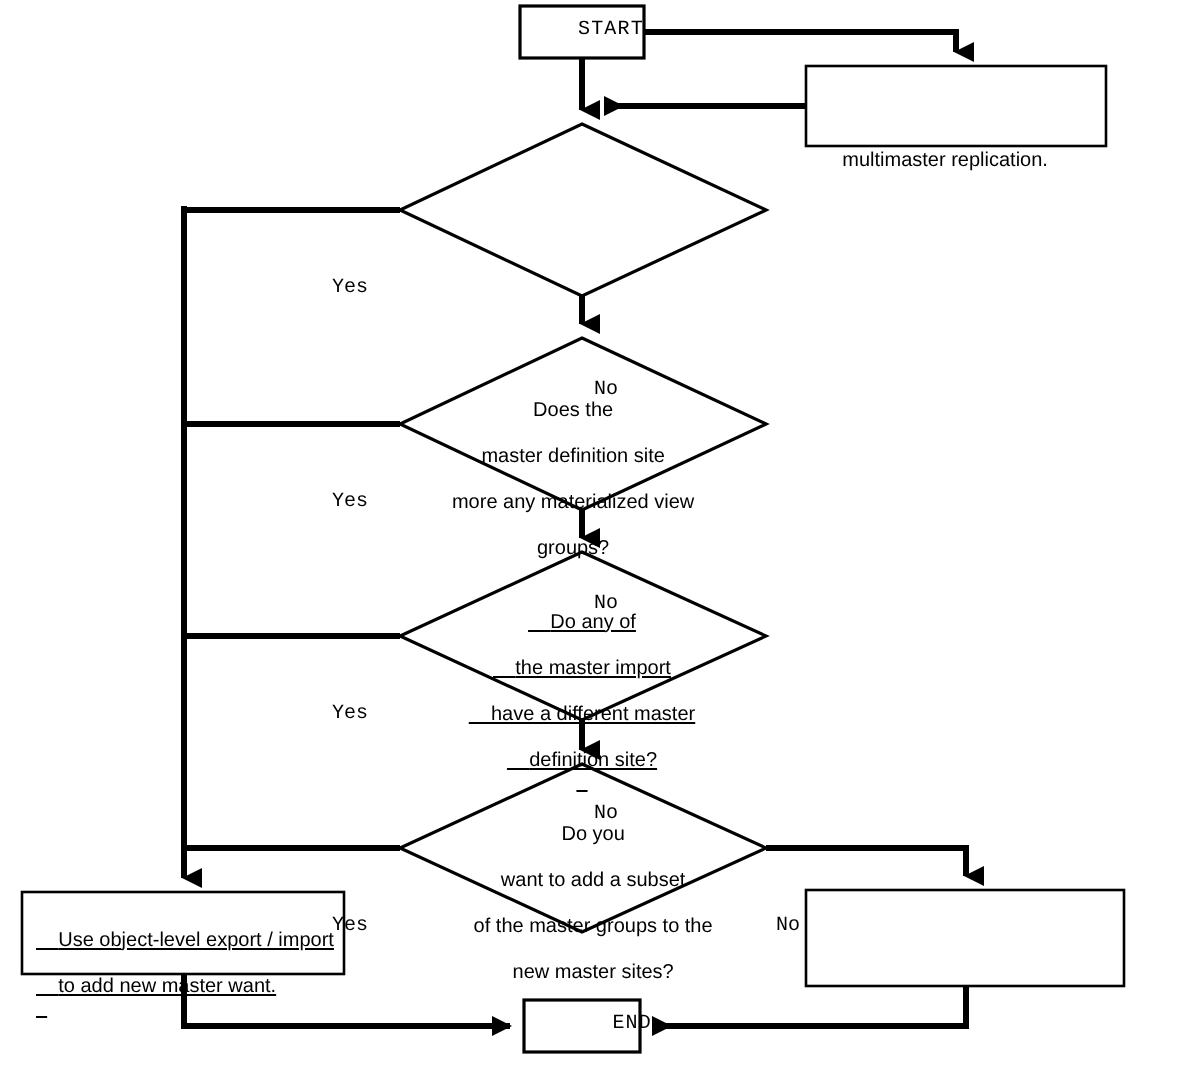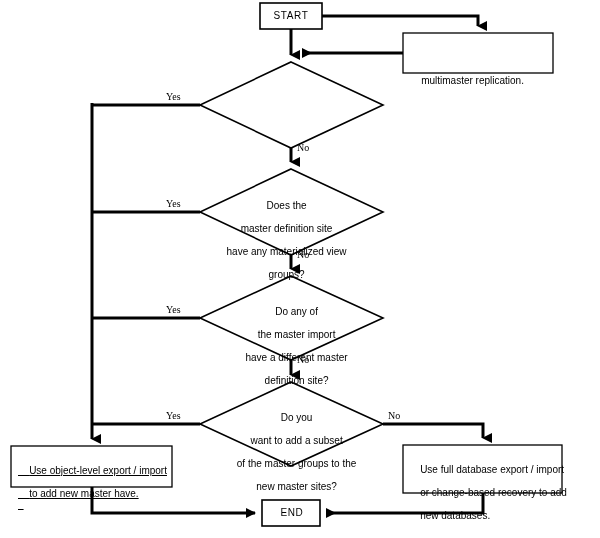--- a/index.html
+++ b/index.html
@@ -24,35 +24,37 @@
   }
   .node-text {
     position: absolute;
     font-family: "Liberation Sans", sans-serif;
     font-size: 10px;
     line-height: 11.5px;
     color: #000000;
     white-space: pre;
   }
   .term-label {
-    text-align: center;
+    text-align: right;
     letter-spacing: 0.6px;
+    font-family: Liberation Mono, monospace;
   }
   .box-label {
     text-align: left;
   }
   .diamond-label {
     text-align: center;
   }
   .edge-label {
     position: absolute;
-    font-family: Liberation Serif, serif;
+    font-family: Liberation Mono, monospace;
     font-size: 10px;
     color: #000000;
     white-space: pre;
+    margin-top: 48px;
   }
 </style>
 </head>
 <body>
 
 <div id="flowchart-root">
 
   <svg id="flow-svg" viewBox="0 0 600 538">
     <defs>
       <marker id="arrowDown" markerWidth="12" markerHeight="12" refX="5" refY="9" orient="auto" markerUnits="userSpaceOnUse">
@@ -114,48 +116,43 @@
 
   <div class="node-text box-label" style="left:410px; top:40px; width:142px;">
     <br>
     <span>multimaster replication.</span>
   </div>
 
 
   <div class="node-text diamond-label" style="left:191px; top:188px; width:180px;">
     <span>Does the</span><br>
     <span>master definition site</span><br>
-    <span>have any materialized view</span><br>
+    <span>more any materialized view</span><br>
     <span>groups?</span>
   </div>
 
-  <div class="node-text diamond-label" style="left:201px; top:294px; width:180px;">
+  <div class="node-text diamond-label" style="left:201px; top:294px; width:180px;text-decoration:underline;">
     <span>Do any of</span><br>
     <span>the master import</span><br>
     <span>have a different master</span><br>
     <span>definition site?</span>
   </div>
 
   <div class="node-text diamond-label" style="left:201px; top:400px; width:180px;">
     <span>Do you</span><br>
     <span>want to add a subset</span><br>
     <span>of the master groups to the</span><br>
     <span>new master sites?</span>
   </div>
 
   <div class="node-text box-label" style="left:18px; top:453px; width:150px;text-decoration:underline;">
     <span>Use object-level export / import</span><br>
-    <span>to add new master have.</span>
+    <span>to add new master want.</span>
   </div>
 
-  <div class="node-text box-label" style="left:409px; top:452px; width:150px;">
-    <span>Use full database export / import</span><br>
-    <span>or change-based recovery to add</span><br>
-    <span>new databases.</span>
-  </div>
 
   <div class="node-text term-label" style="left:258px; top:507px; width:68px;">END</div>
 
   <div class="edge-label" style="left:166px; top:91px;">Yes</div>
   <div class="edge-label" style="left:297px; top:142px;">No</div>
 
   <div class="edge-label" style="left:166px; top:198px;">Yes</div>
   <div class="edge-label" style="left:297px; top:249px;">No</div>
 
   <div class="edge-label" style="left:166px; top:304px;">Yes</div>

